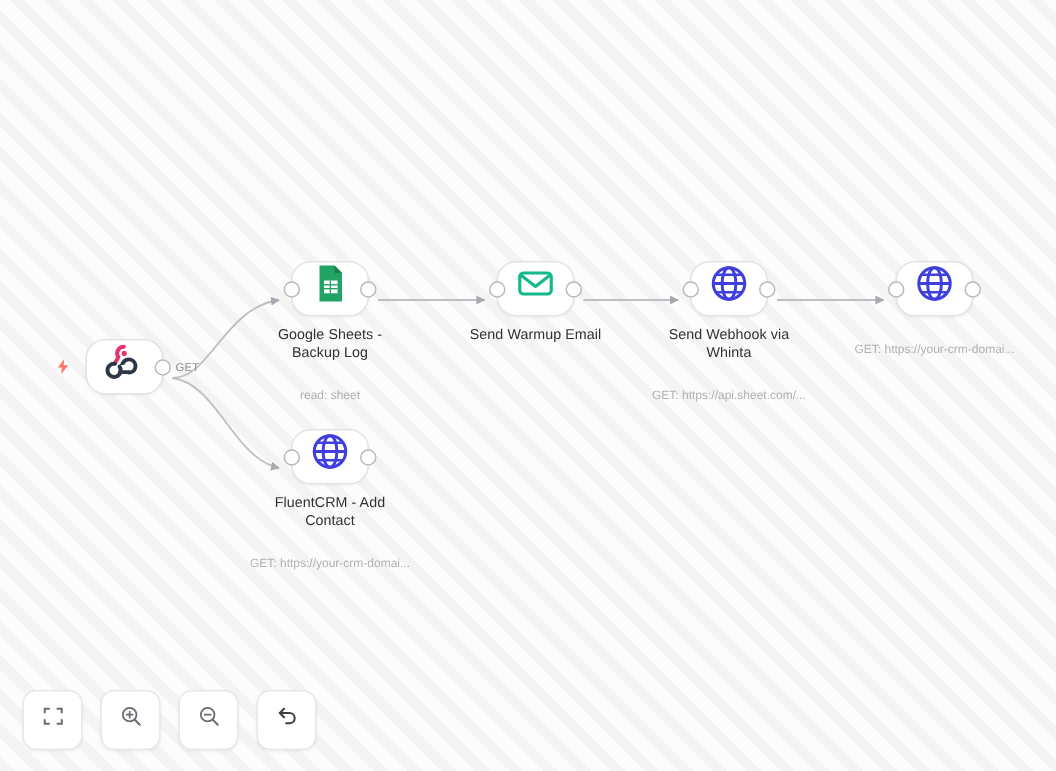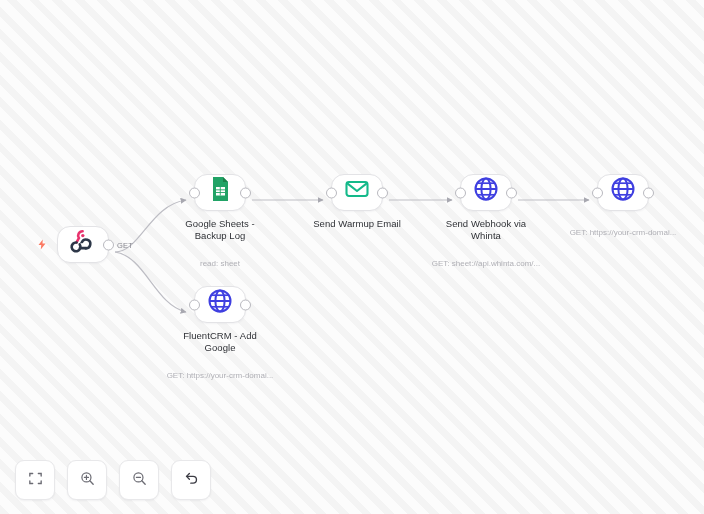--- a/index.html
+++ b/index.html
@@ -226,21 +226,21 @@
           <ellipse cx="14" cy="14" rx="4.6" ry="10.5" fill="none" stroke="#3f3fe0" stroke-width="2"></ellipse>
           <path d="M3.6 14 H24.4" fill="none" stroke="#3f3fe0" stroke-width="2"></path>
           <path d="M5.6 8.2 H22.4" fill="none" stroke="#3f3fe0" stroke-width="1.7"></path>
           <path d="M5.6 19.8 H22.4" fill="none" stroke="#3f3fe0" stroke-width="1.7"></path>
         </svg>
       </span>
       <span class="port in"></span>
       <span class="port out"></span>
     </div>
     <div class="node-title">Send Webhook via Whinta</div>
-    <div class="node-sub wide">GET: sheet://api.whinta.com/...</div>
+    <div class="node-sub wide">GET: https://api.sheet.com/...</div>
   </div>
 
   <div class="node" style="left:571px; top:174px;">
     <div class="node-card">
       <span class="icon-wrap">
         <svg viewBox="0 0 28 28" width="28" height="28">
           <circle cx="14" cy="14" r="10.5" fill="none" stroke="#3f3fe0" stroke-width="2"></circle>
           <ellipse cx="14" cy="14" rx="4.6" ry="10.5" fill="none" stroke="#3f3fe0" stroke-width="2"></ellipse>
           <path d="M3.6 14 H24.4" fill="none" stroke="#3f3fe0" stroke-width="2"></path>
           <path d="M5.6 8.2 H22.4" fill="none" stroke="#3f3fe0" stroke-width="1.7"></path>
@@ -260,21 +260,21 @@
           <circle cx="14" cy="14" r="10.5" fill="none" stroke="#3f3fe0" stroke-width="2"></circle>
           <ellipse cx="14" cy="14" rx="4.6" ry="10.5" fill="none" stroke="#3f3fe0" stroke-width="2"></ellipse>
           <path d="M3.6 14 H24.4" fill="none" stroke="#3f3fe0" stroke-width="2"></path>
           <path d="M5.6 8.2 H22.4" fill="none" stroke="#3f3fe0" stroke-width="1.7"></path>
           <path d="M5.6 19.8 H22.4" fill="none" stroke="#3f3fe0" stroke-width="1.7"></path>
         </svg>
       </span>
       <span class="port in"></span>
       <span class="port out"></span>
     </div>
-    <div class="node-title">FluentCRM - Add Google</div>
+    <div class="node-title">FluentCRM - Add Contact</div>
     <div class="node-sub wide">GET: https://your-crm-domai...</div>
   </div>
 
   <div id="toolbar">
 
     <div class="tool-btn">
       <span>
         <svg viewBox="0 0 24 24" width="17" height="17">
           <g fill="none" stroke="#6b6b73" stroke-width="1.9" stroke-linecap="round">
             <path d="M4 8.5 V5 H8"></path>

